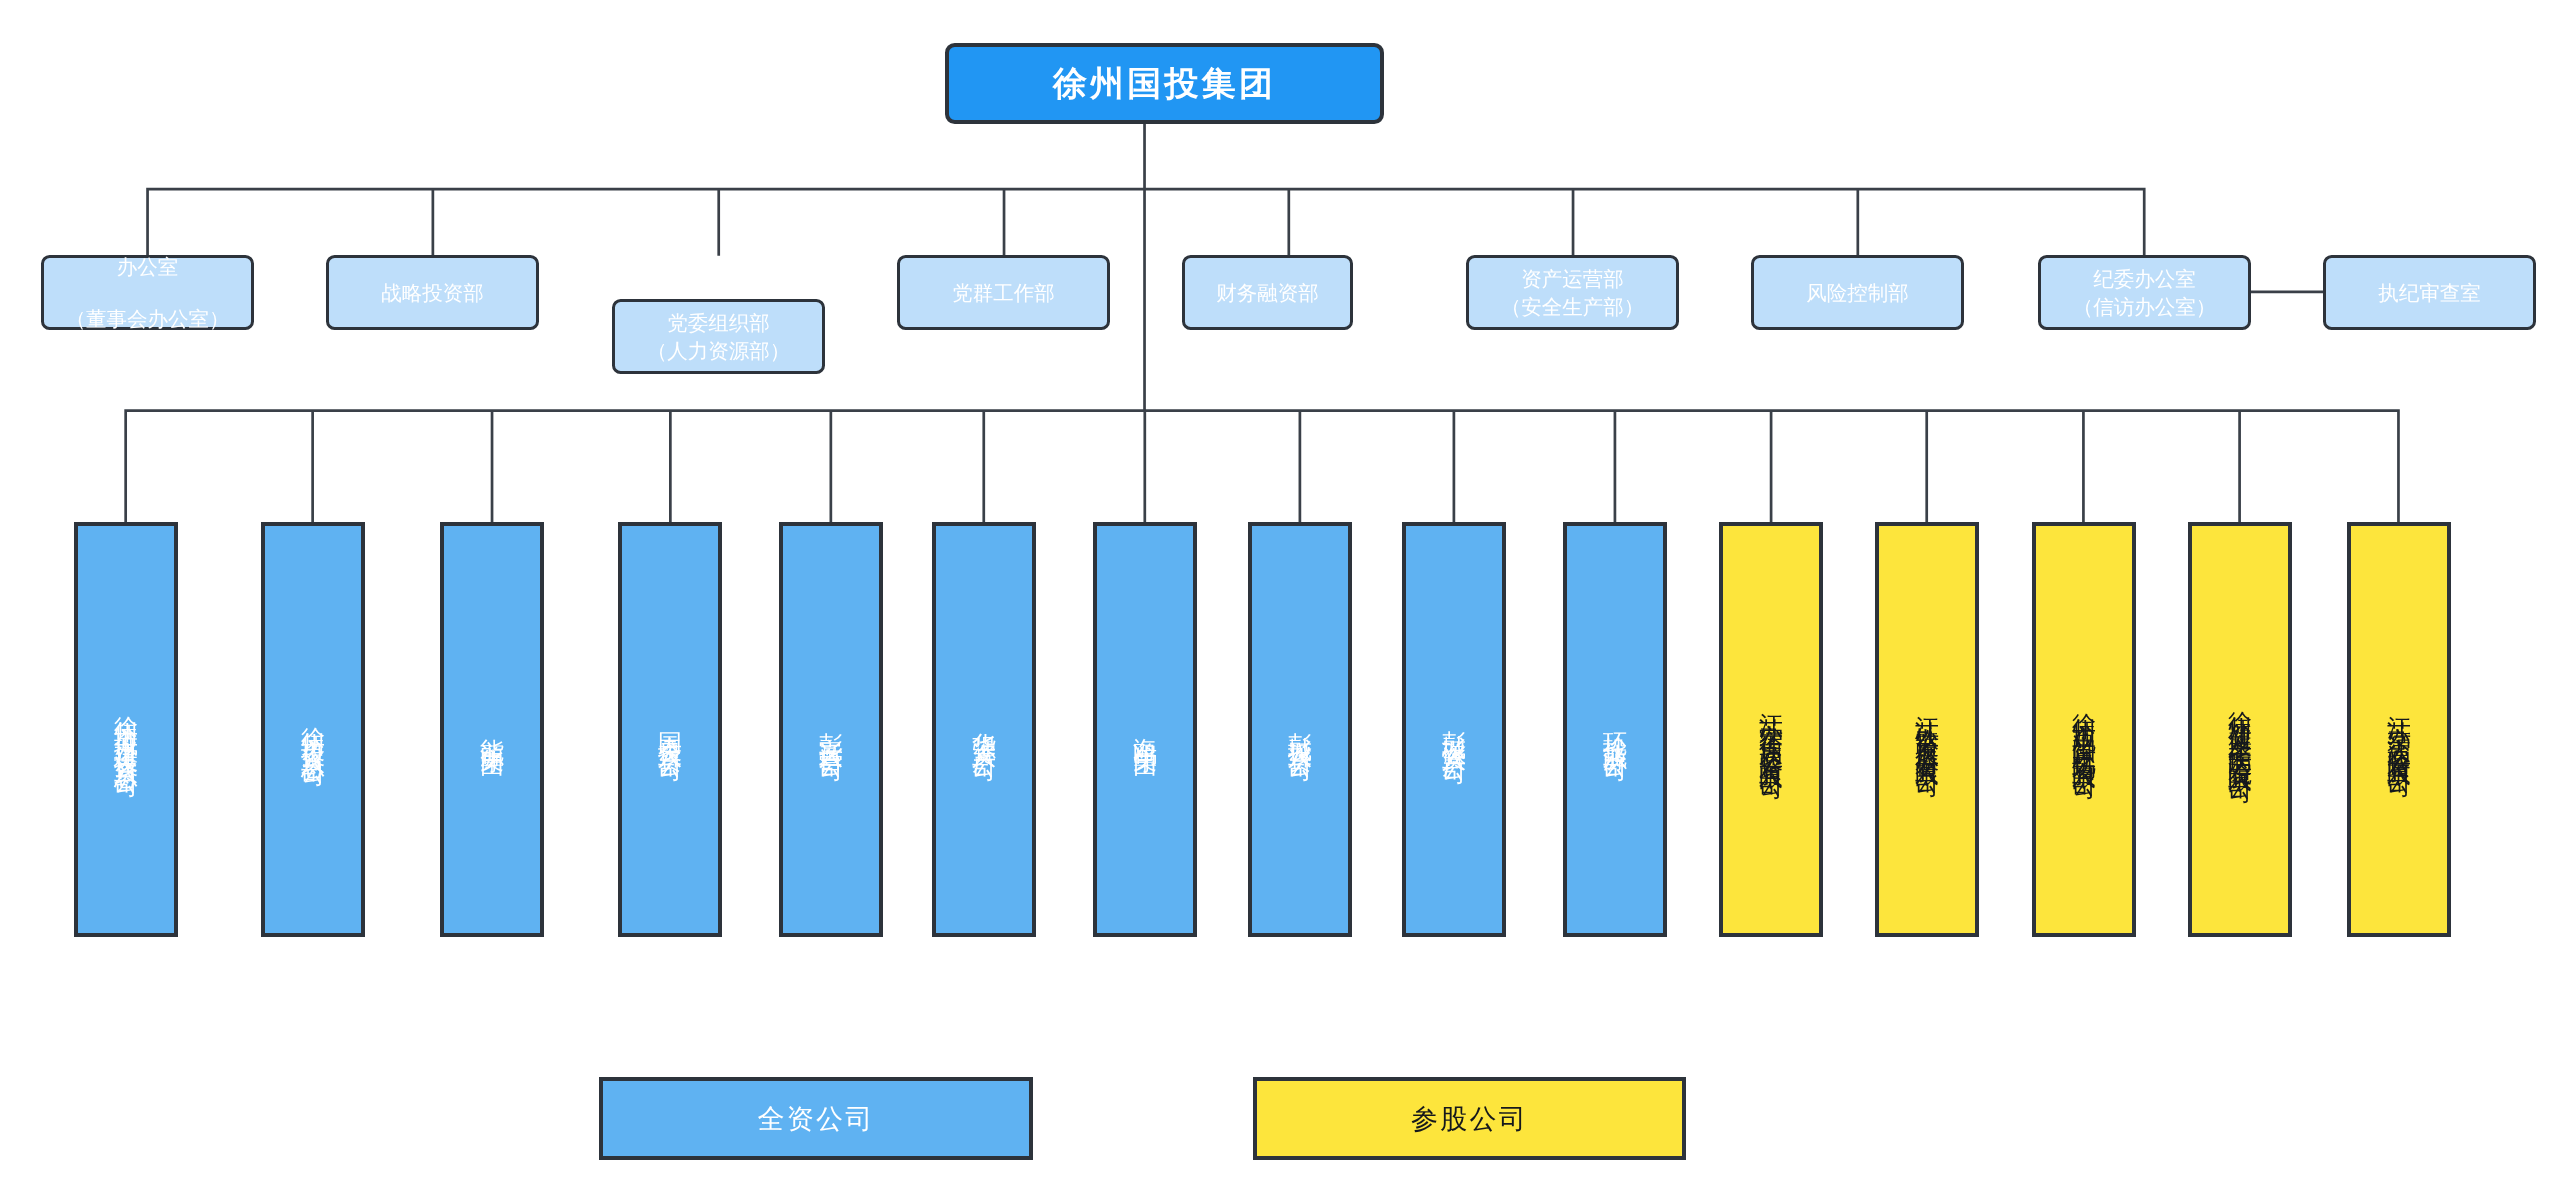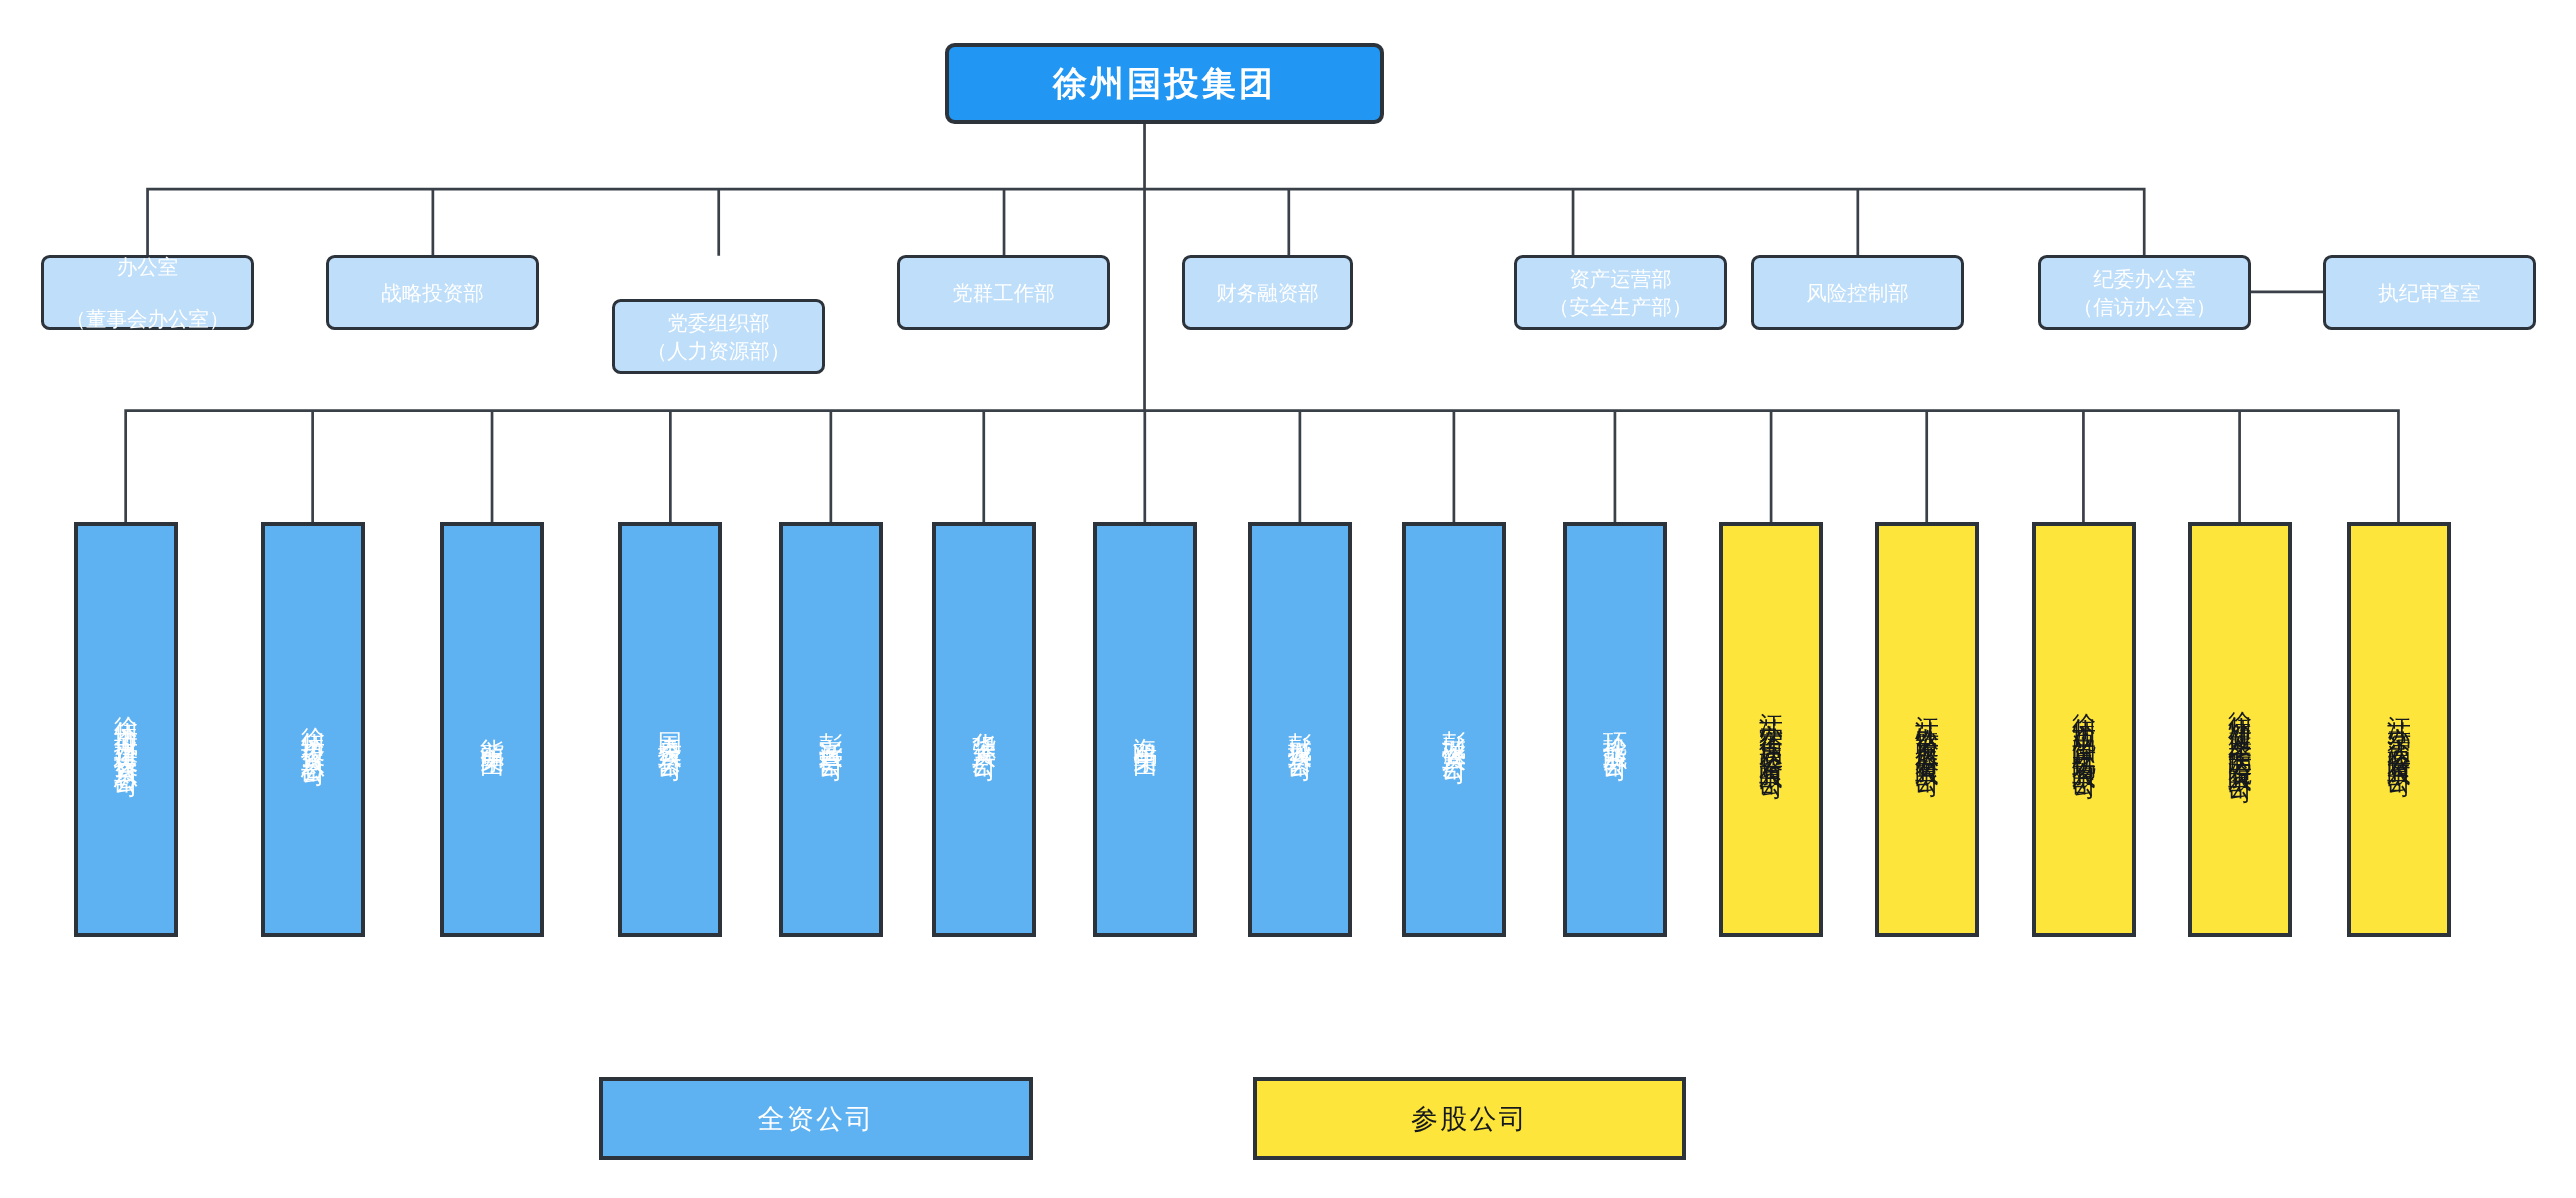--- a/index.html
+++ b/index.html
@@ -76,21 +76,21 @@
       <div class="node dept" style="left: 612px; top: 255px; width: 213px; height: 75px; margin-top: 44px;">
         <span>党委组织部</span>
         <span>（人力资源部）</span>
       </div>
       <div class="node dept" style="left: 897px; top: 255px; width: 213px; height: 75px;">
         <span>党群工作部</span>
       </div>
       <div class="node dept" style="left: 1182px; top: 255px; width: 171px; height: 75px;">
         <span>财务融资部</span>
       </div>
-      <div class="node dept" style="left: 1466px; top: 255px; width: 213px; height: 75px; margin-left: 48px;">
+      <div class="node dept" style="left: 1466px; top: 255px; width: 213px; height: 75px;">
         <span>资产运营部</span>
         <span>（安全生产部）</span>
       </div>
       <div class="node dept" style="left: 1751px; top: 255px; width: 213px; height: 75px;">
         <span>风险控制部</span>
       </div>
       <div class="node dept" style="left: 2038px; top: 255px; width: 213px; height: 75px;">
         <span>纪委办公室</span>
         <span>（信访办公室）</span>
       </div>

